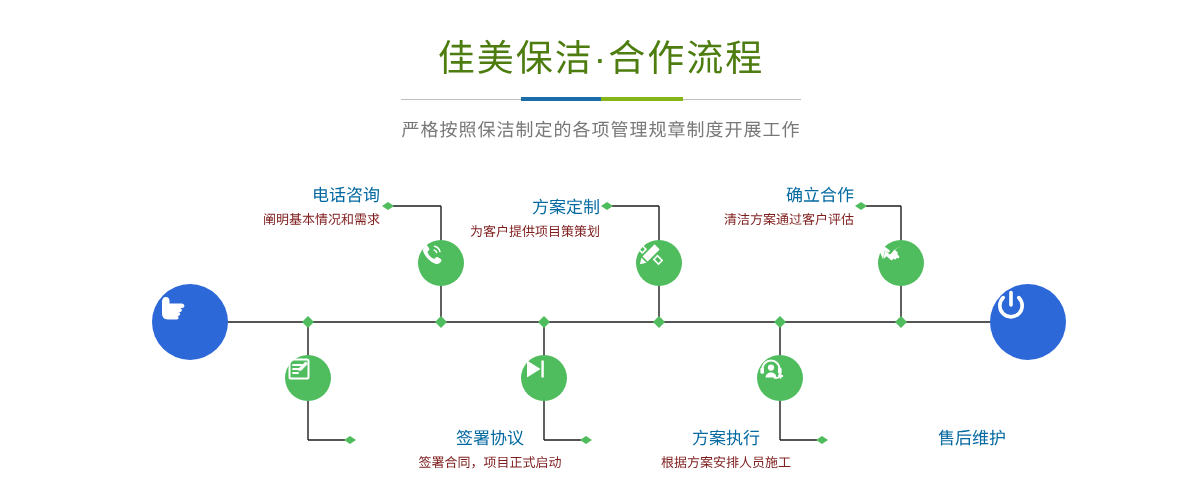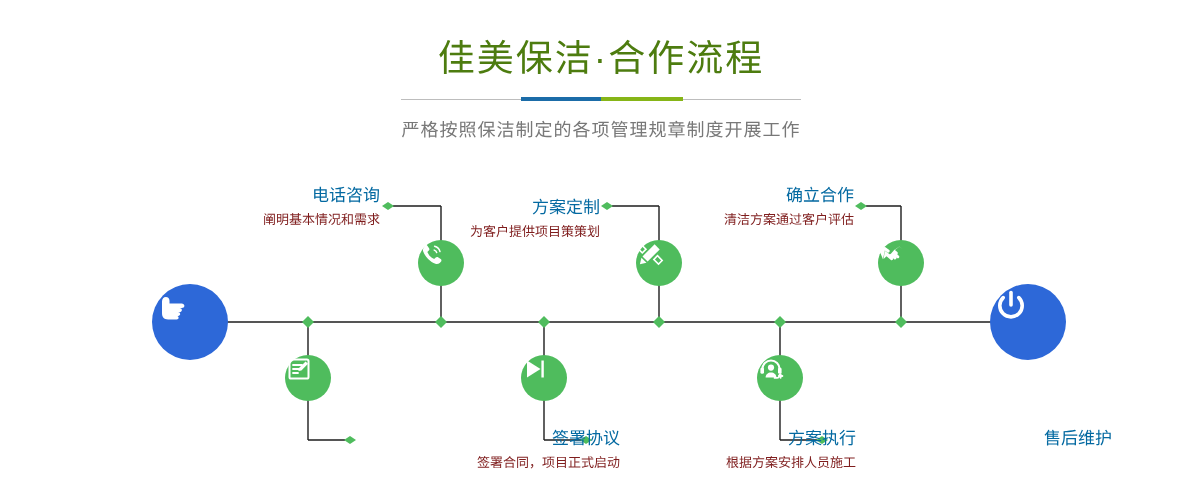--- a/index.html
+++ b/index.html
@@ -120,21 +120,21 @@
     white-space: nowrap;
   }
   .step-text .desc {
     font-size: 13px;
     color: #7f1d1d;
     line-height: 1.5;
     margin-top: 4px;
     white-space: nowrap;
   }
   .step-text.align-right { text-align: right; }
-  .step-text.align-left  { text-align: right; }
+  .step-text.align-left  { text-align: center; }
 </style>
 </head>
 <body>
 
 <div class="header">
   <h1 class="page-title">佳美保洁·合作流程</h1>
   <div class="divider-wrap">
     <div class="divider-base"></div>
     <div class="divider-blue"></div>
     <div class="divider-green"></div>

